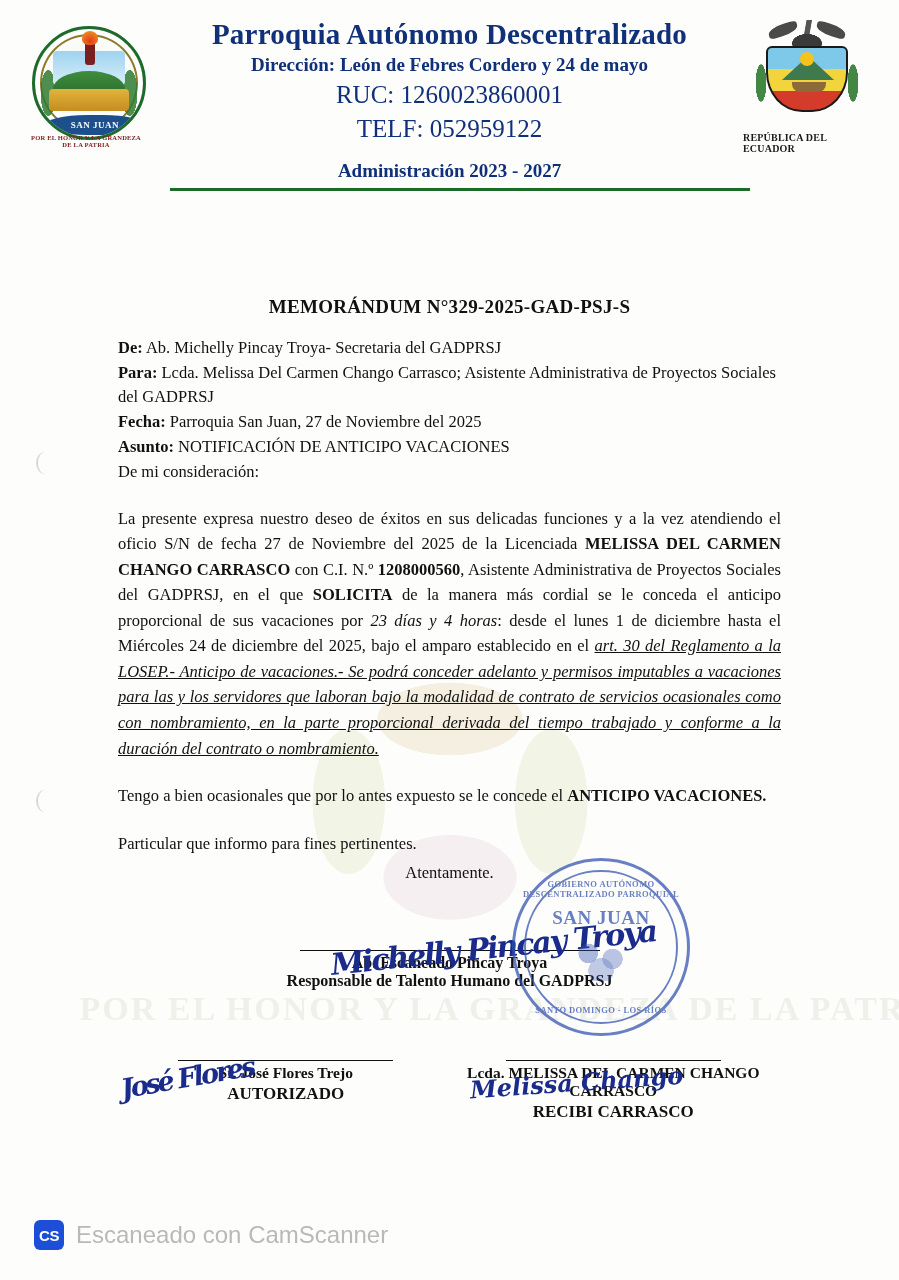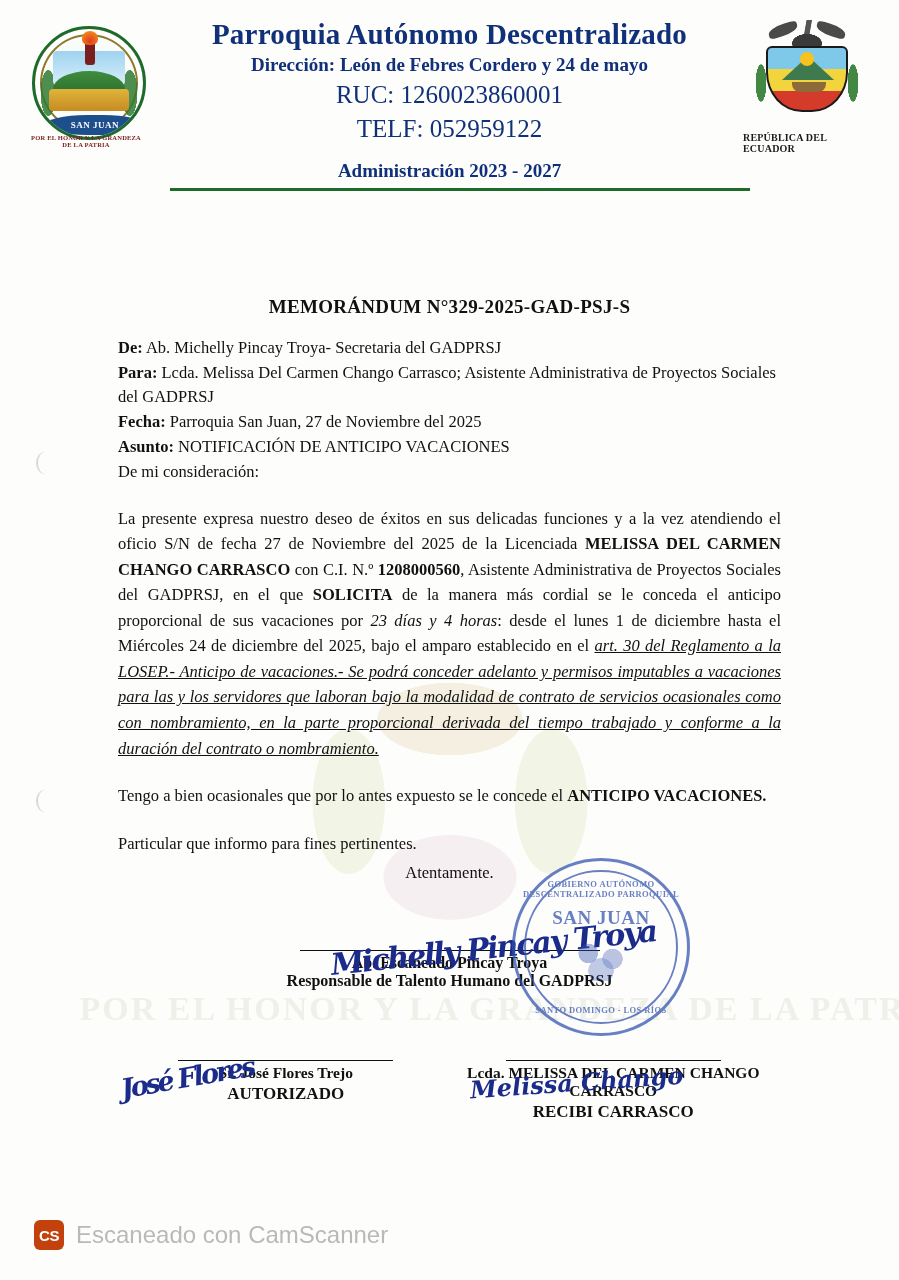--- a/index.html
+++ b/index.html
@@ -381,21 +381,21 @@
     position: absolute;
     left: 34px;
     bottom: 30px;
     display: flex;
     align-items: center;
     gap: 12px;
   }
   .cam-logo {
     width: 30px; height: 30px;
     border-radius: 6px;
-    background: #c2410c;
+    background: #1d4ed8;
     color: #ffffff;
     font-family: "Liberation Sans", sans-serif;
     font-weight: bold;
     font-size: 15px;
     display: flex;
     align-items: center;
     justify-content: center;
     letter-spacing: -.5px;
   }
   .cam-text {

